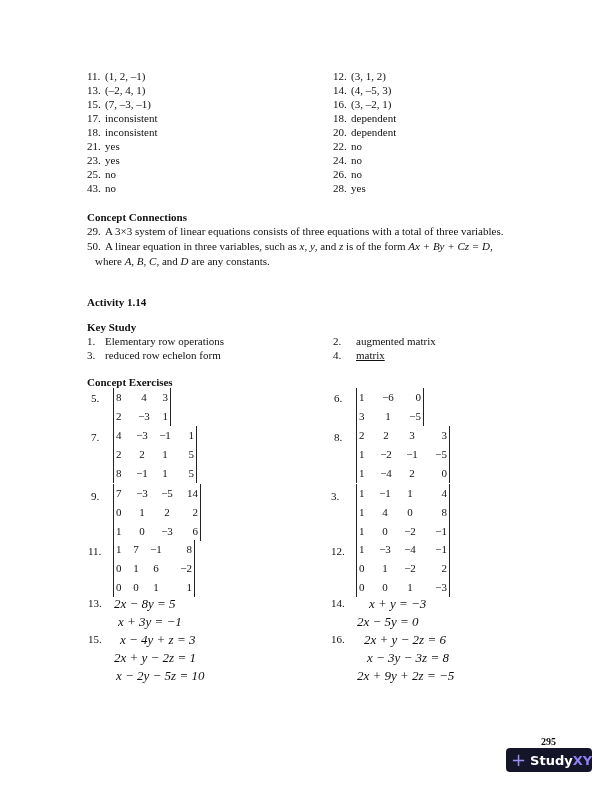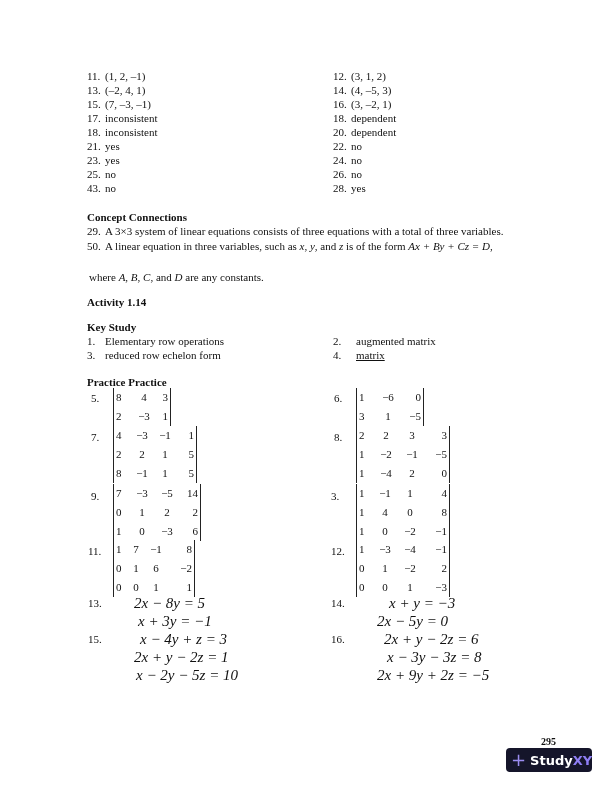--- a/index.html
+++ b/index.html
@@ -16,21 +16,21 @@
   .row { position: absolute; height: 13px; white-space: nowrap; }
   .row .n { position: absolute; left: 0; }
   .row .v { position: absolute; left: 18px; text-align: right; }
 
   
   .matrix { position: absolute; border-left: 1px solid #222; border-right: 1px solid #222; padding: 0 2px; }
   .matrix table { border-collapse: collapse; }
   .matrix td { padding: 0; height: 19px; text-align: center; font-size: 11px; line-height: 19px; }
 
   
-  .eq { position: absolute; white-space: nowrap; font-size: 15px; margin-left: 20px; }
+  .eq { position: absolute; white-space: nowrap; font-size: 13px; }
 
   
   .page-number { position: absolute; left: 541px; top: 735px; font-weight: bold; font-size: 10px; }
   .logo {
     position: absolute; left: 506px; top: 748px; width: 86px; height: 24px;
     background: #15152a; border-radius: 4px;
     display: flex; align-items: center; justify-content: flex-start;
     font-family: "DejaVu Sans", sans-serif; font-weight: bold; font-size: 13px; color: #ffffff;
   }
   .logo .plus { color: #9b8cf0; font-size: 18px; font-weight: normal; margin: 0 4px 0 5px; line-height: 20px; }
@@ -116,21 +116,21 @@
 
 <div class="heading" style="left:87px;top:211px;">Concept Connections</div>
 <div class="row" style="left:87px;top:225px;">
   <span class="n">29.</span>
   <span class="v"><span>A </span><span>3×3</span><span> system of linear equations consists of three equations with a total of three variables.</span></span>
 </div>
 <div class="row" style="left:87px;top:240px;">
   <span class="n">50.</span>
   <span class="v"><span>A linear equation in three variables, such as </span><span class="it">x</span><span>, </span><span class="it">y</span><span>, and </span><span class="it">z</span><span> is of the form </span><span class="it">Ax + By + Cz = D</span><span>,</span></span>
 </div>
-<div class="row" style="left:89px;top:255px;margin-top:16px;">
+<div class="row" style="left:95px;top:255px;">
   <span>where </span><span class="it">A</span><span>, </span><span class="it">B</span><span>, </span><span class="it">C</span><span>, and </span><span class="it">D</span><span> are any constants.</span>
 </div>
 
 <div class="heading" style="left:87px;top:296px;">Activity 1.14</div>
 <div class="heading" style="left:87px;top:321px;">Key Study</div>
 <div class="row" style="left:87px;top:335px;">
     <span class="n">1.</span>
     <span class="v">Elementary row operations</span>
   </div>
 <div class="row" style="left:333px;top:335px;">
@@ -139,21 +139,21 @@
   </div>
 <div class="row" style="left:87px;top:349px;">
     <span class="n">3.</span>
     <span class="v">reduced row echelon form</span>
   </div>
 <div class="row" style="left:333px;top:349px;">
     <span class="n">4.</span>
     <span class="v" style="left:23px;text-decoration:underline;">matrix</span>
   </div>
 
-<div class="heading" style="left:87px;top:376px;">Practice Practice</div>
+<div class="heading" style="left:87px;top:376px;">Concept Exercises</div>
 
 <span class="num" style="left:91px;top:392px;">5.</span>
 <span class="num" style="left:334px;top:392px;">6.</span>
 <span class="num" style="left:91px;top:431px;">7.</span>
 <span class="num" style="left:334px;top:431px;">8.</span>
 <span class="num" style="left:91px;top:490px;">9.</span>
 <span class="num" style="left:331px;top:490px;">3.</span>
 <span class="num" style="left:88px;top:545px;">11.</span>
 <span class="num" style="left:331px;top:545px;">12.</span>
 

